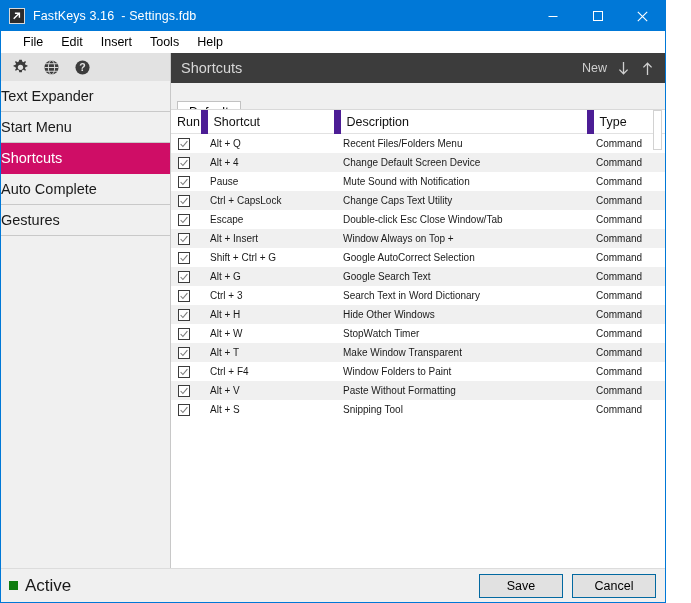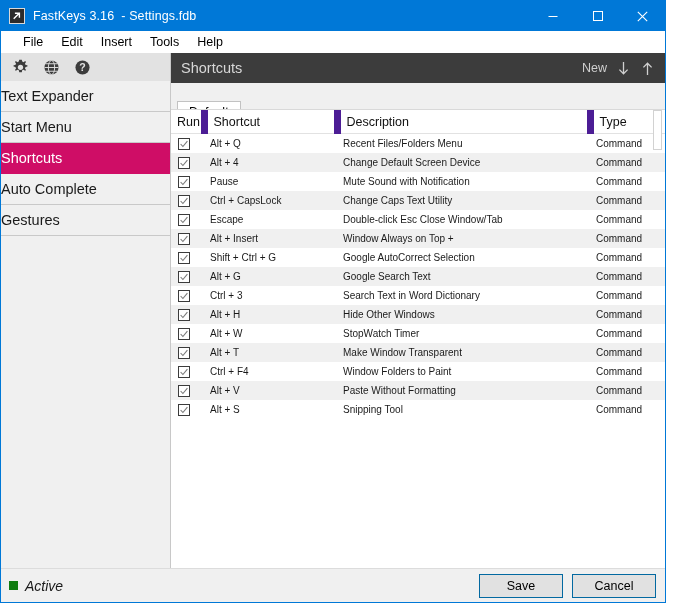--- a/index.html
+++ b/index.html
@@ -275,23 +275,22 @@
     box-sizing: border-box;
   }
   .status-dot {
     width: 9px;
     height: 9px;
     background: #107c10;
     margin-right: 7px;
     flex: none;
   }
   .status-text {
-    font-size: 14px;
+    font-size: 17px;
     color: #1a1a1a;
-    font-style: italic;
   }
   .btn-group {
     margin-left: auto;
     display: flex;
     gap: 9px;
   }
   .btn {
     width: 84px;
     height: 24px;
     background: #e1e1e1;

